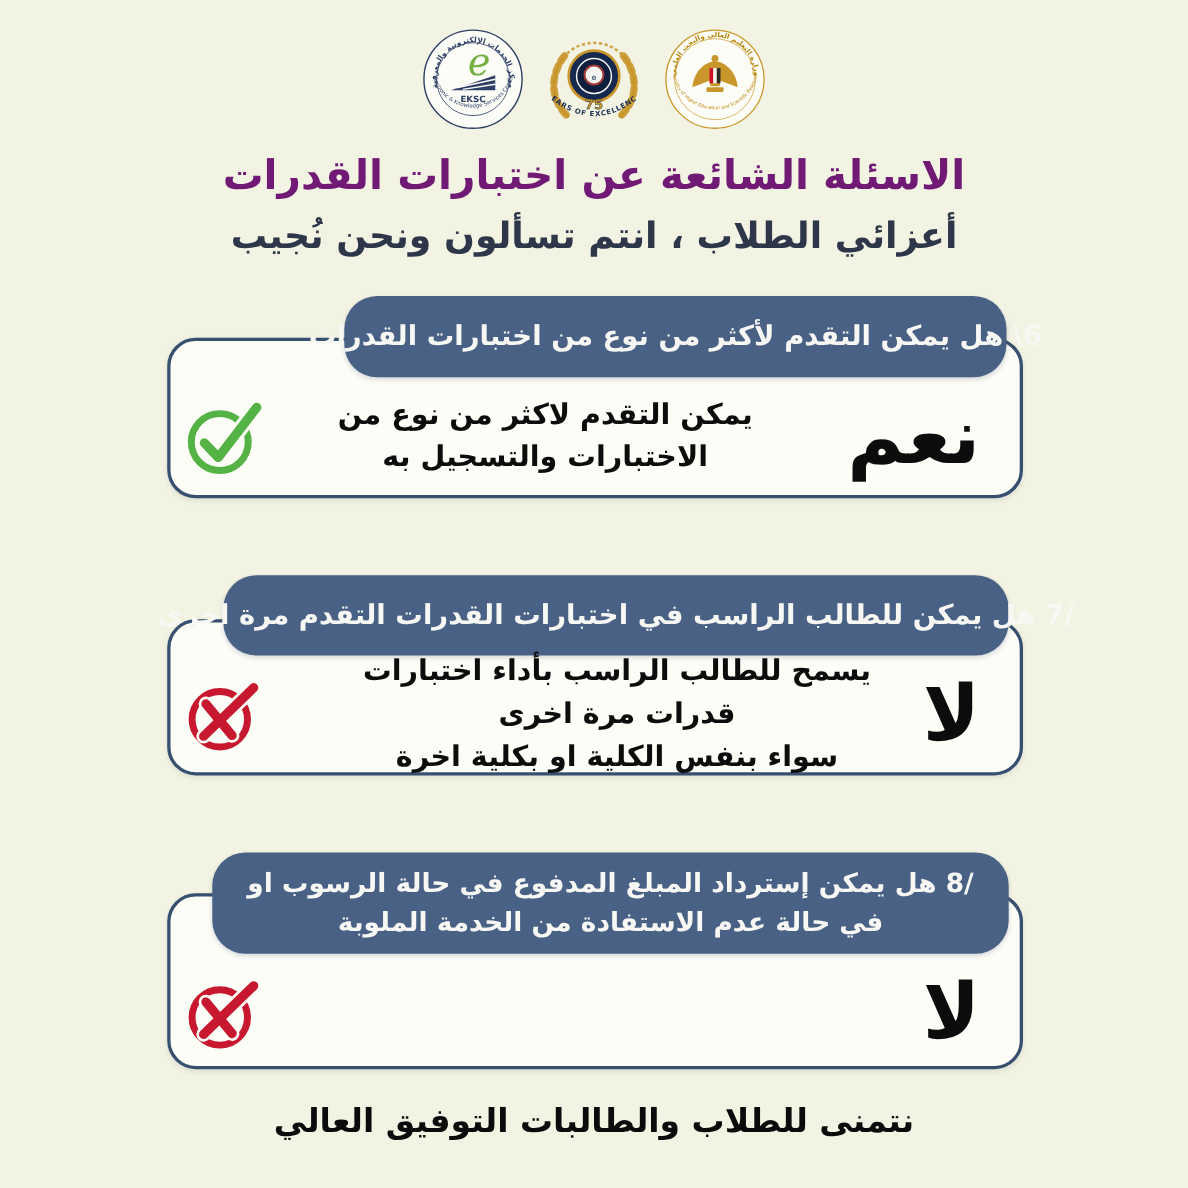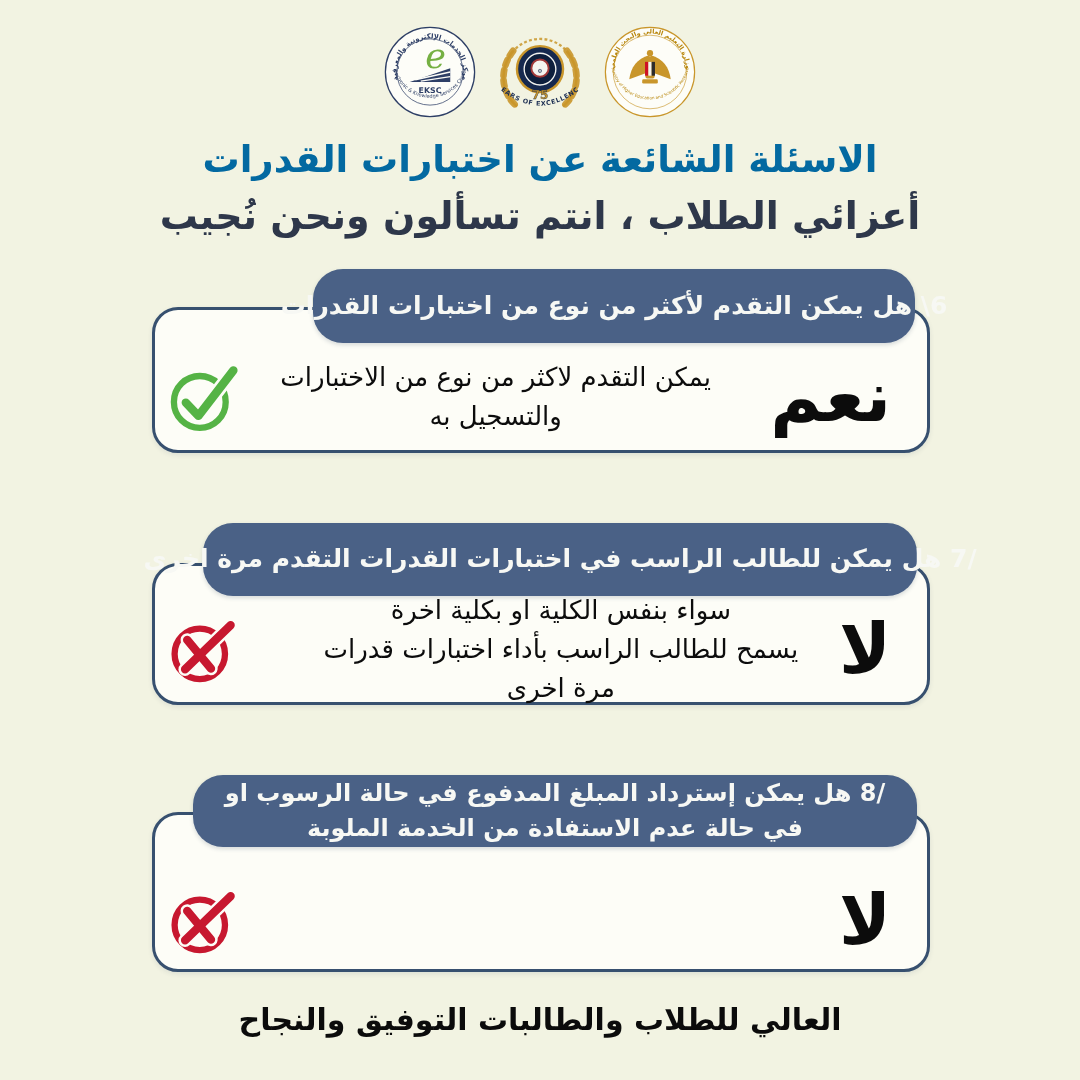--- a/index.html
+++ b/index.html
@@ -5,52 +5,52 @@
   html,body{margin:0;padding:0;}
   body{font-family:"DejaVu Sans",sans-serif;background:#e8e8e8;}
   .canvas{position:relative;width:1080px;height:1080px;background:#f2f3e2;overflow:hidden;margin:0 auto;}
 
   
   .logos{position:absolute;top:24px;left:0;width:100%;display:flex;justify-content:center;align-items:center;gap:14px;}
   .logo{display:block;}
 
   
   .title{position:absolute;top:138px;left:0;width:100%;margin:0;text-align:center;
-         font-size:37px;font-weight:bold;color:#0369a1;}
+         font-size:37px;font-weight:bold;color:#701a75;}
   .subtitle{position:absolute;top:194px;left:0;width:100%;margin:0;text-align:center;
-         font-size:38px;font-weight:bold;color:#2e374a;}
+         font-size:33px;font-weight:bold;color:#2e374a;}
 
   
   .qcard{position:absolute;left:152px;width:778px;background:#fdfdf7;
          border:3px solid #37506f;border-radius:26px;box-sizing:border-box;
          box-shadow:0 2px 5px rgba(40,60,90,.10);}
   .card1{top:307px;height:146px;}
   .card2{top:563px;height:142px;}
   .card3{top:812px;height:160px;}
 
   .qpill{position:absolute;background:#4a6186;border-radius:30px;color:#f7f8f4;
          display:flex;align-items:center;justify-content:center;text-align:center;
          font-weight:bold;font-size:25px;line-height:1.45;padding:0 28px;box-sizing:border-box;
          box-shadow:0 2px 4px rgba(40,60,90,.18);}
   .pill1{top:-41px;left:158px;width:602px;height:74px;white-space:nowrap;}
   .pill2{top:-43px;left:48px;width:714px;height:73px;white-space:nowrap;}
-  .pill3{top:-40px;left:38px;width:724px;height:72px;font-size:24px;}
+  .pill3{top:-40px;left:38px;width:724px;height:92px;font-size:24px;}
 
   .qbody{position:absolute;left:0;right:0;bottom:0;display:flex;align-items:center;
          padding-left:14px;padding-right:36px;box-sizing:border-box;}
   .card1 .qbody{top:33px;}
   .card2 .qbody{top:30px;}
   .card3 .qbody{top:56px;}
 
   .vicon{flex:0 0 auto;width:70px;height:70px;}
   .vicon svg{overflow:visible;display:block;}
 
   .answer{flex:1;display:flex;align-items:center;justify-content:flex-start;gap:18px;color:#0c0c0c;}
   .word{font-size:70px;font-weight:bold;line-height:1;}
-  .lines{font-size:26px;font-weight:normal;line-height:1.5;text-align:center;}
+  .lines{font-size:26px;font-weight:bold;line-height:1.5;text-align:center;}
   .card2 .lines{max-width:520px;}
 
   
   .footer{position:absolute;top:1002px;left:0;width:100%;text-align:center;
           font-size:30px;font-weight:bold;color:#0b0b0b;}
 </style>
 </head>
 <body>
 
 <div class="canvas">
@@ -160,22 +160,22 @@
           <circle cx="44" cy="57" r="36" fill="none" stroke="#c7182f" stroke-width="9"></circle>
           <path d="M26 37 L60 78" fill="none" stroke="#fdfdf7" stroke-width="19" stroke-linecap="round"></path>
           <path d="M23 79 L88 16" fill="none" stroke="#fdfdf7" stroke-width="19" stroke-linecap="round"></path>
           <path d="M26 37 L60 78" fill="none" stroke="#c7182f" stroke-width="12" stroke-linecap="round"></path>
           <path d="M23 79 L88 16" fill="none" stroke="#c7182f" stroke-width="12" stroke-linecap="round"></path>
         </svg>
       </span>
       <div class="answer" dir="rtl">
         <span class="word">لا</span>
         <div class="lines">
+          <div>يسمح للطالب الراسب بأداء اختبارات قدرات مرة اخرى</div>
           <div>سواء بنفس الكلية او بكلية اخرة</div>
-          <div>يسمح للطالب الراسب بأداء اختبارات قدرات مرة اخرى</div>
         </div>
       </div>
     </div>
   </section>
 
   <section class="qcard card3">
     <div class="qpill pill3" dir="rtl">/8 هل يمكن إسترداد المبلغ المدفوع في حالة الرسوب او في حالة عدم الاستفادة من الخدمة الملوبة</div>
     <div class="qbody">
       <span class="vicon">
         <svg width="70" height="70" viewBox="0 0 100 100">
@@ -185,15 +185,15 @@
           <path d="M26 37 L60 78" fill="none" stroke="#c7182f" stroke-width="12" stroke-linecap="round"></path>
           <path d="M23 79 L88 16" fill="none" stroke="#c7182f" stroke-width="12" stroke-linecap="round"></path>
         </svg>
       </span>
       <div class="answer" dir="rtl">
         <span class="word">لا</span>
       </div>
     </div>
   </section>
 
-  <div class="footer" dir="rtl">العالي للطلاب والطالبات التوفيق والنجاح</div>
+  <div class="footer" dir="rtl">نتمنى للطلاب والطالبات التوفيق العالي</div>
 
 </div>
 
 </body></html>

